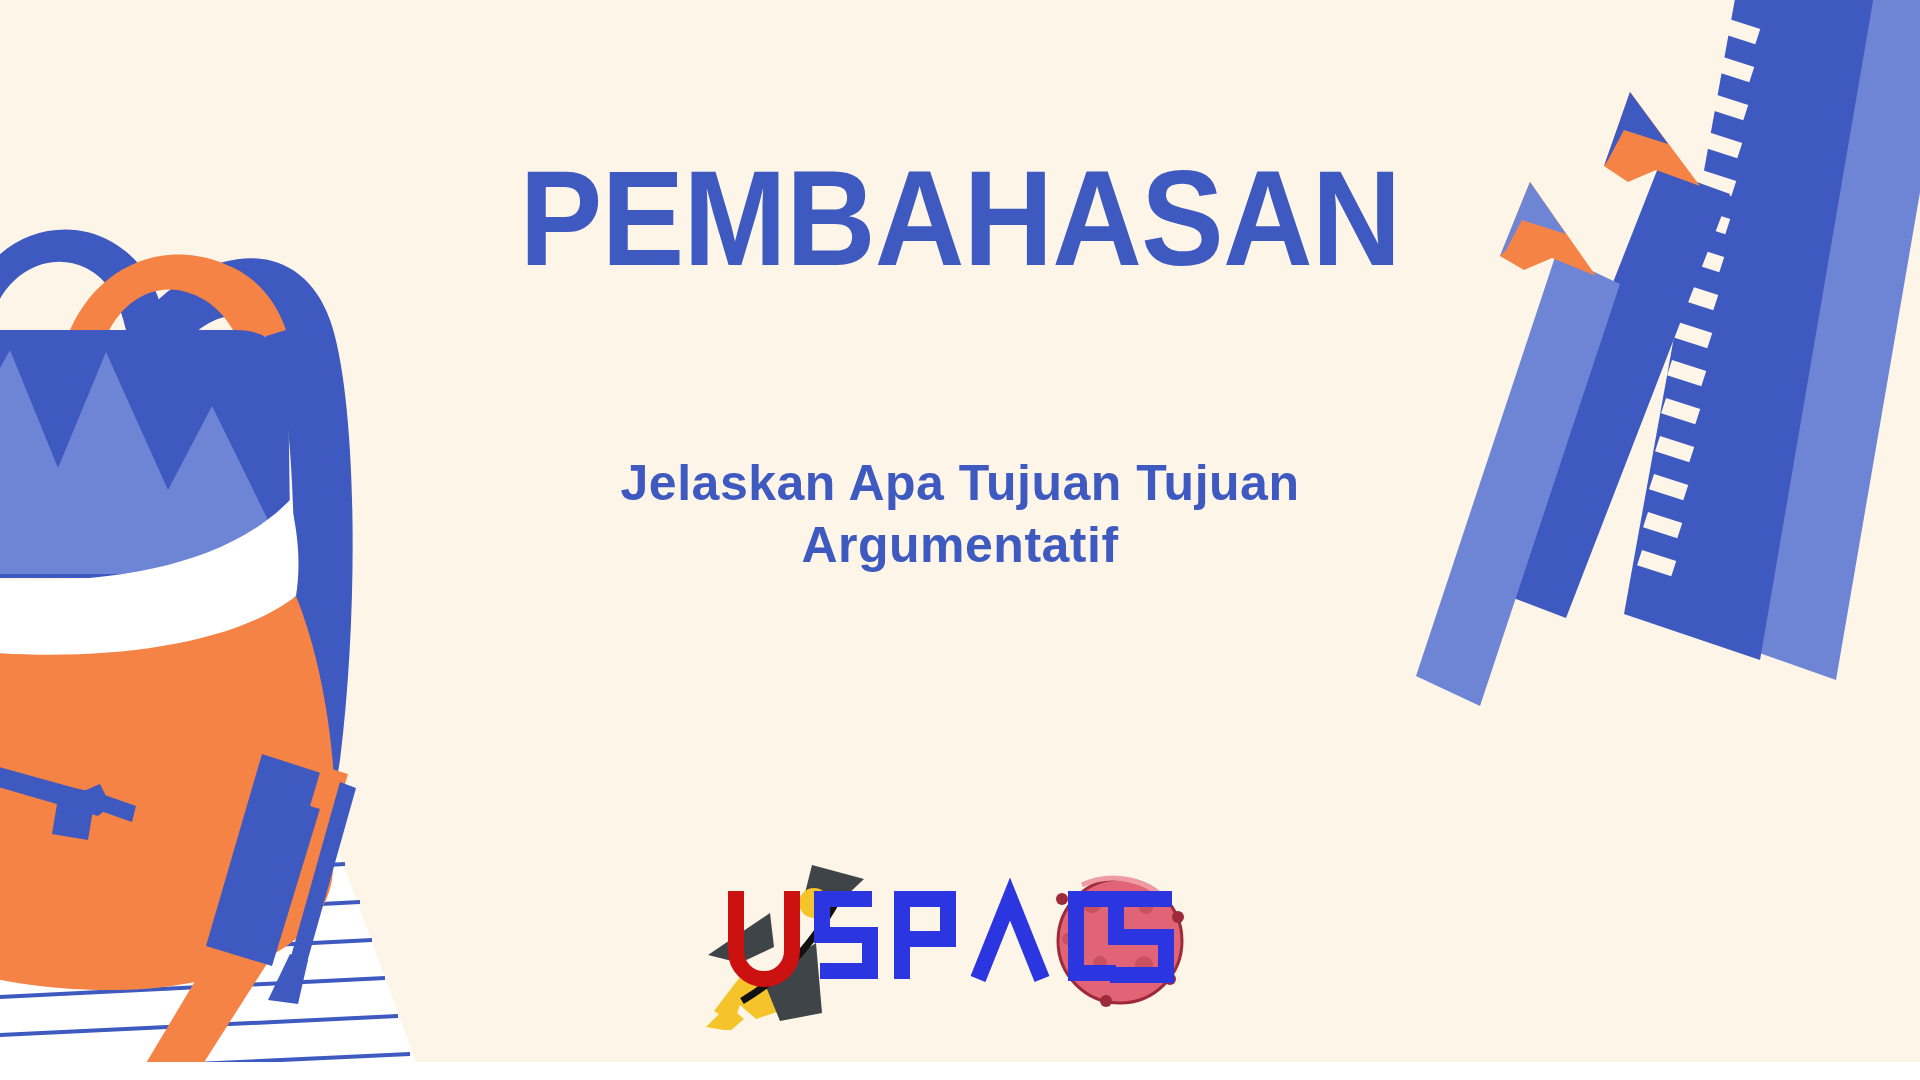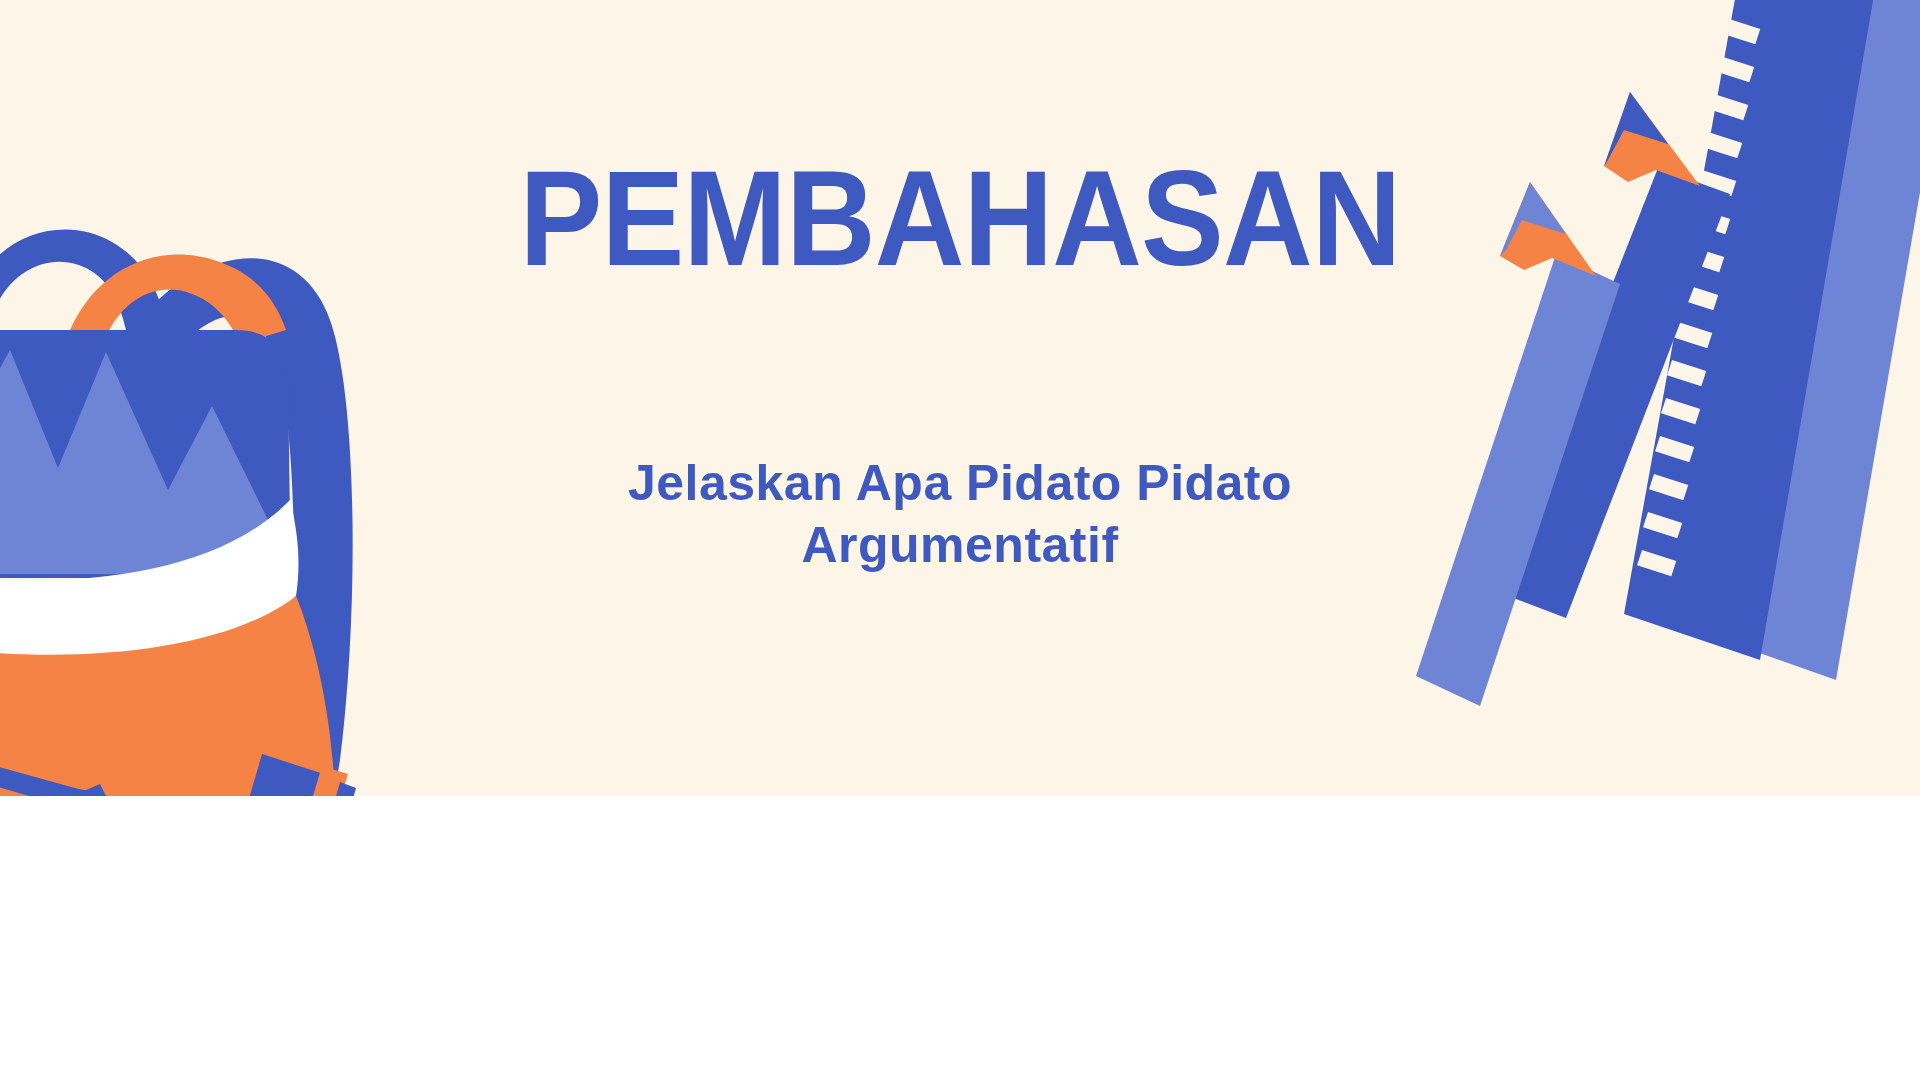--- a/index.html
+++ b/index.html
@@ -4,21 +4,21 @@
 <title>Pembahasan Slide</title>
 <style>
   html, body {
     margin: 0;
     padding: 0;
     background: #ffffff;
   }
   #slide {
     position: relative;
     width: 1920px;
-    height: 796px;
+    height: 1062px;
     overflow: hidden;
     background: #FDF5E7;
     font-family: "Liberation Sans", sans-serif;
   }
 
   
   #art {
     position: absolute;
     inset: 0;
     width: 1920px;
@@ -174,21 +174,21 @@
     <g>
       <path d="M 1556 254 L 1620 284 L 1480 706 L 1416 676 Z" fill="#6E85D6"></path>
       <path d="M 1530 182 L 1596 276 L 1552 258 L 1524 270 L 1500 256 Z" fill="#F58345"></path>
       <path d="M 1530 182 L 1566 234 L 1522 220 L 1506 250 L 1500 256 Z" fill="#6E85D6"></path>
     </g>
   </svg>
 
   <div class="text-layer">
     <h1 id="page-title">PEMBAHASAN</h1>
 
-    <h2 id="slide-subtitle">Jelaskan Apa Pidato Pidato Argumentatif</h2>
+    <h2 id="slide-subtitle">Jelaskan Apa Tujuan Tujuan Argumentatif</h2>
   </div>
 
   <svg id="brand-logo" viewBox="0 0 520 175">
 
     <g>
 
       <path d="M 14 156 L 46 114 L 76 128 L 92 152 L 56 164 L 40 150 L 34 168 L 20 160 Z" fill="#F5C42A"></path>
       <path d="M 6 172 L 28 150 L 44 164 L 30 176 Z" fill="#F5C42A"></path>
 
       <path d="M 8 100 L 70 58 L 74 92 L 40 108 Z" fill="#3F4448"></path>

